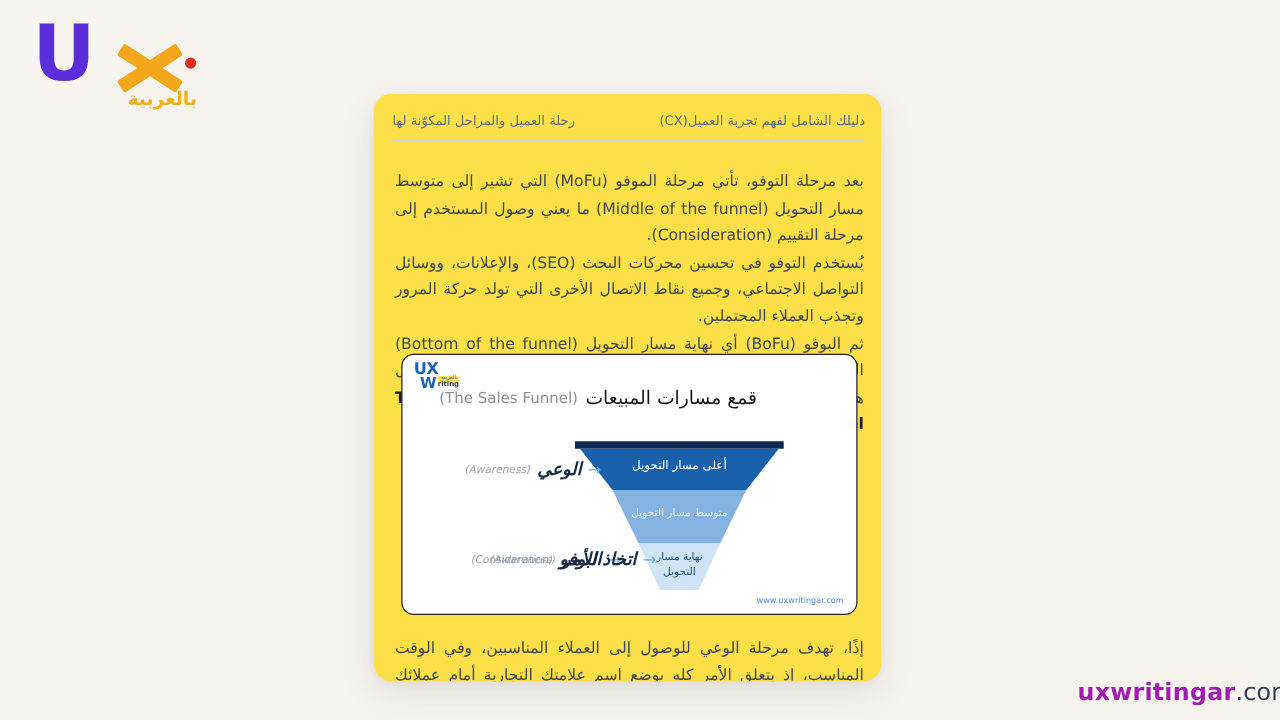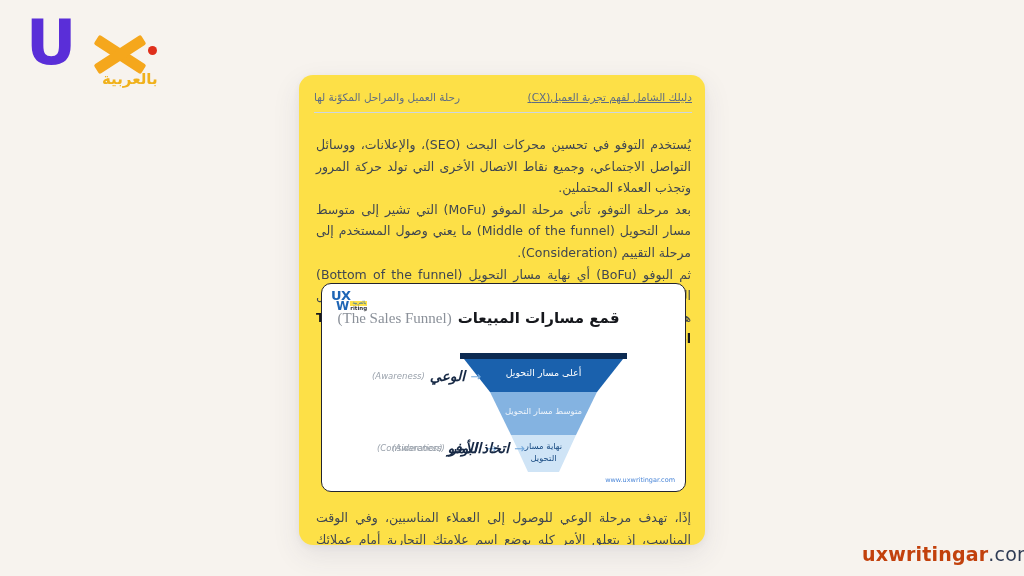--- a/index.html
+++ b/index.html
@@ -42,21 +42,21 @@
     box-shadow:0 10px 28px rgba(60,60,90,.10), 0 2px 6px rgba(60,60,90,.06);
     overflow:hidden;
   }
   .card-header {
     position:absolute; left:15px; right:13px; top:16px;
     display:flex; justify-content:space-between; align-items:flex-end;
     padding-bottom:9px; border-bottom:1px solid #ccd6e2;
     font-size:10.5px; color:#5e6c83;
   }
   .card-header .h-right { direction:rtl; }
-  .card-header .h-left  { direction:rtl;text-decoration:underline; }
+  .card-header .h-left  { direction:rtl; }
 
   .body-text {
     position:absolute; left:17px; right:14px; top:59px;
     direction:rtl; text-align:justify;
     font-size:12.5px; line-height:21.6px; color:#3f4651;
   }
   .body-text p { margin:0; }
   .body-text .bold { font-weight:700; color:#16181d; }
 
   .bottom-text {
@@ -76,22 +76,22 @@
   .uxw-w { font-size:12px; font-weight:800; color:#1e65b5; }
   .uxw-stack { display:flex; flex-direction:column; margin-left:1px; margin-top:1px; }
   .uxw-tag { font-size:4.5px; background:#ffe24a; color:#1e65b5; padding:0 1px; direction:rtl; }
   .uxw-riting { font-size:5.5px; font-weight:700; color:#33363d; }
 
   .diagram-title {
     position:absolute; left:0; right:0; top:25px;
     display:flex; justify-content:center; align-items:center; gap:6px;
     transform:translateX(-25px);
   }
-  .diagram-title .t-en { font-size:15px; color:#8a9099;font-family:Liberation Serif, serif; }
-  .diagram-title .t-ar { font-size:15px; font-weight:700; color:#15171c; direction:rtl; }
+  .diagram-title .t-en { font-size:12px; color:#8a9099; }
+  .diagram-title .t-ar { font-size:15px; font-weight:400; color:#15171c; direction:rtl; }
 
   
   .funnel { position:absolute; left:138px; top:69px; width:167px; height:119px; }
   .funnel .lid  { position:absolute; left:0; top:0; width:167px; height:6px; }
   .funnel .lvl  { position:absolute; left:0; width:167px; text-align:center; direction:rtl; }
   .funnel .lvl1 { top:6px;  height:33px; clip-path:polygon(4px 0, 163px 0, 137px 100%, 30px 100%);
                   font-size:9.5px; color:#ffffff; padding-top:8px; }
   .funnel .lvl2 { top:39px; height:43px; clip-path:polygon(30px 0, 137px 0, 116px 100%, 51px 100%);
                   font-size:8.5px; color:#eef4fb; padding-top:14px; }
   .funnel .lvl3 { top:82px; height:37px; clip-path:polygon(51px 0, 116px 0, 99px 100%, 68px 100%);
@@ -112,21 +112,21 @@
   .diagram-url {
     position:absolute; right:10px; bottom:7px;
     font-size:6.5px; color:#4a86d8;
   }
 
   
   .site {
     position:absolute; left:862px; top:543px;
     font-size:19px; letter-spacing:.2px;
   }
-  .site .s-name { font-weight:800; color:#c2410c; }
+  .site .s-name { font-weight:800; color:#a21caf; }
   .site .s-tld  { font-weight:400; color:#2f3c55; }
 </style>
 </head>
 <body>
 
 <div class="brand">
   <span class="brand-u">U</span>
   <span class="brand-x">
     <span class="bar a"></span>
       <span class="bar b"></span>
@@ -136,22 +136,22 @@
 </div>
 
 <div class="card">
 
   <div class="card-header">
     <span class="h-right">رحلة العميل والمراحل المكوّنة لها</span>
     <span class="h-left">دليلك الشامل لفهم تجربة العميل(CX)</span>
   </div>
 
   <div class="body-text">
+    <p>بعد مرحلة التوفو، تأتي مرحلة الموفو (MoFu) التي تشير إلى متوسط مسار التحويل (Middle of the funnel) ما يعني وصول المستخدم إلى مرحلة التقييم (Consideration).</p>
     <p>يُستخدم التوفو في تحسين محركات البحث (SEO)، والإعلانات، ووسائل التواصل الاجتماعي، وجميع نقاط الاتصال الأخرى التي تولد حركة المرور وتجذب العملاء المحتملين.</p>
-    <p>بعد مرحلة التوفو، تأتي مرحلة الموفو (MoFu) التي تشير إلى متوسط مسار التحويل (Middle of the funnel) ما يعني وصول المستخدم إلى مرحلة التقييم (Consideration).</p>
     <p><span>ثم البوفو (BoFu) أي نهاية مسار التحويل (Bottom of the funnel) التي تعني وصول المستخدم لمرحلة اتخاذ القرار (Decision)، وتشكّل هذه المراحل الثلاث ما يُسمى "</span><span class="bold">قمع مسار المبيعات (The Sales Funnel)</span><span>".</span></p>
   </div>
 
   <div class="diagram">
 
     <div class="uxw-logo">
       <div class="uxw-line1">UX</div>
       <div class="uxw-line2">
         <span class="uxw-w">W</span>
         <span class="uxw-stack">

